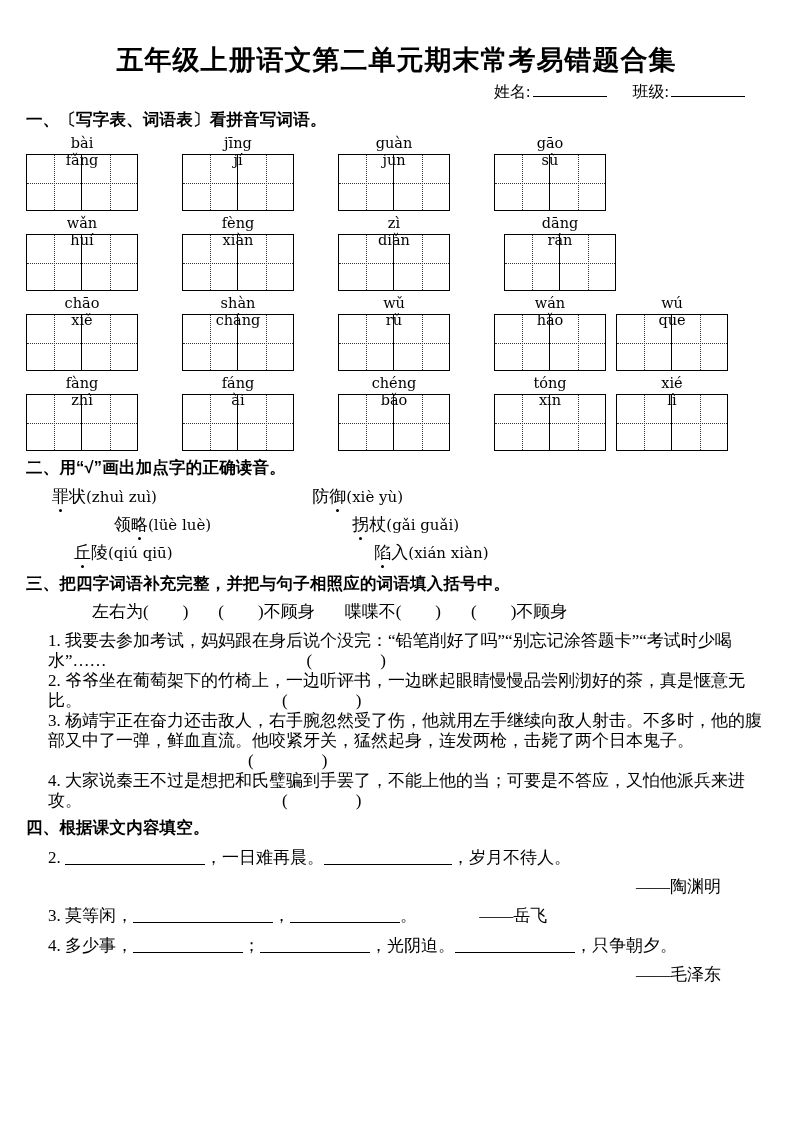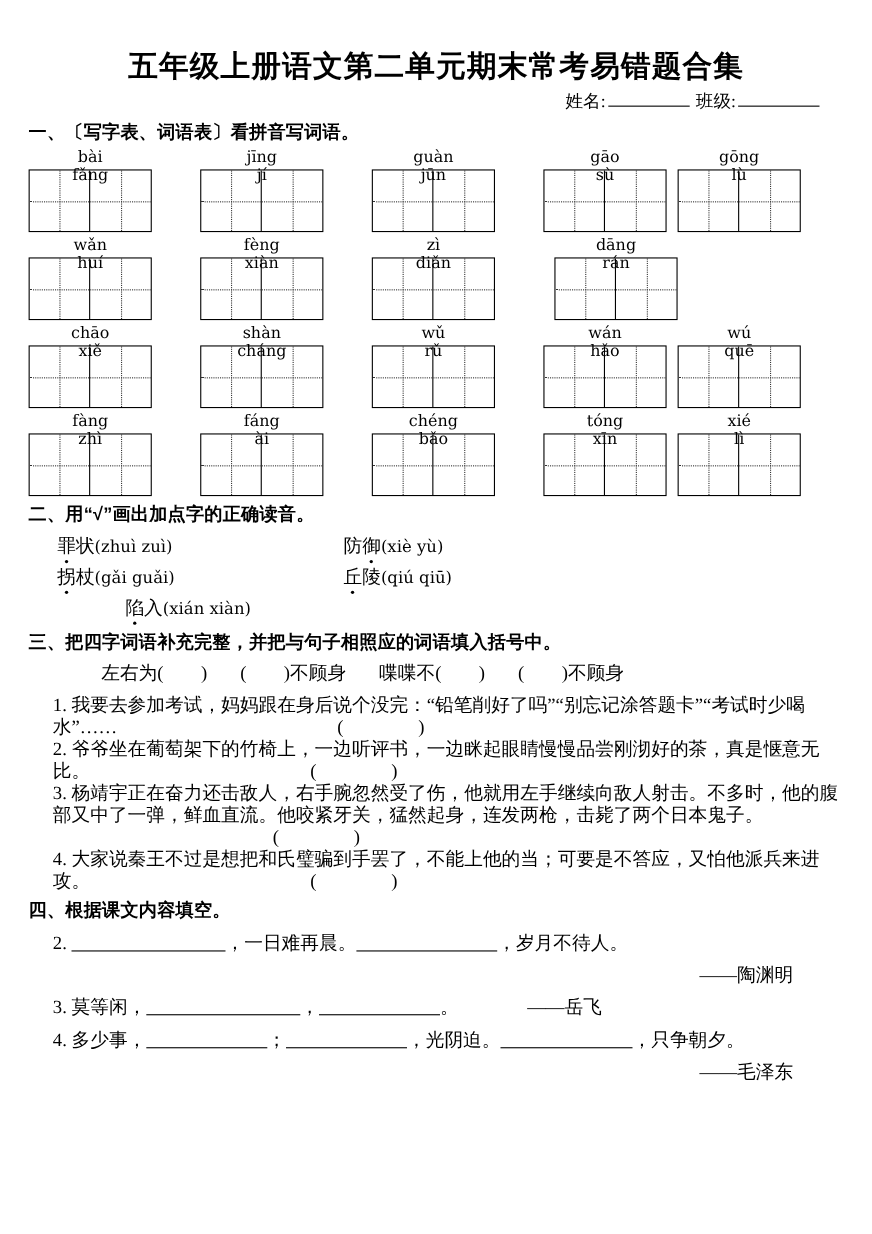--- a/index.html
+++ b/index.html
@@ -23,21 +23,21 @@
     font-weight:bold;
     font-size:27px;
     letter-spacing:1px;
     margin:14px 0 2px 0;
     white-space:nowrap;
   }
   .idline{
     display:flex;
     justify-content:flex-end;
     align-items:center;
-    gap:6px;
+    gap:26px;
     font-size:16px;
     padding-right:22px;
     margin-top:4px;
     margin-bottom:6px;
   }
   .idfield{display:inline-flex;align-items:baseline;gap:2px;}
   .blankline{
     display:inline-block;
     border-bottom:1.6px solid #000;
     width:74px;height:13px;
@@ -218,30 +218,20 @@
           <div class="py-labels">
             <span>gāo</span>
             <span>sù</span>
           </div>
           <div class="tianzi">
             <div class="cell"></div>
             <div class="cell"></div>
           </div>
         </div>
         <div class="gap-s"></div>
-        <div class="py-group">
-          <div class="py-labels">
-            <span>gōng</span>
-            <span>lù</span>
-          </div>
-          <div class="tianzi">
-            <div class="cell"></div>
-            <div class="cell"></div>
-          </div>
-        </div>
       </div>
       <div class="py-row">
         <div class="py-group">
           <div class="py-labels">
             <span>wǎn</span>
             <span>huí</span>
           </div>
           <div class="tianzi">
             <div class="cell"></div>
             <div class="cell"></div>
@@ -393,20 +383,21 @@
             <div class="cell"></div>
           </div>
         </div>
       </div>
     </div>
 
   <div class="sec-h">二、用“√”画出加点字的正确读音。</div>
   <div class="s2-grid" id="s2-grid">
       <div class="s2-item"><span class="dotchar">罪</span><span>状</span><span class="py-paren">(zhuì  zuì)</span></div>
       <div class="s2-item c2"><span>防</span><span class="dotchar">御</span><span class="py-paren">(xiè  yù)</span></div>
+      <div class="s2-item c3"><span>领</span><span class="dotchar">略</span><span class="py-paren">(lüè  luè)</span></div>
       <div class="s2-item"><span class="dotchar">拐</span><span>杖</span><span class="py-paren">(gǎi  guǎi)</span></div>
       <div class="s2-item c2"><span class="dotchar">丘</span><span>陵</span><span class="py-paren">(qiú  qiū)</span></div>
       <div class="s2-item c3"><span class="dotchar">陷</span><span>入</span><span class="py-paren">(xián  xiàn)</span></div>
     </div>
 
   <div class="sec-h">三、把四字词语补充完整，并把与句子相照应的词语填入括号中。</div>
   <div class="idioms" id="idioms">
       <span class="idiom">左右为(　　)</span>
       <span class="idiom">(　　)不顾身</span>
       <span class="idiom">喋喋不(　　)</span>

